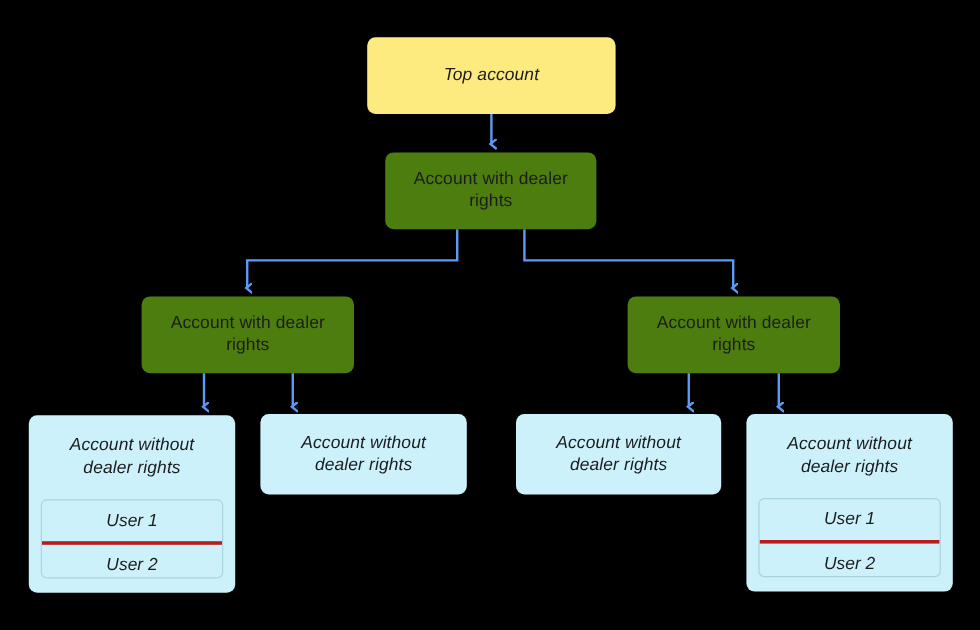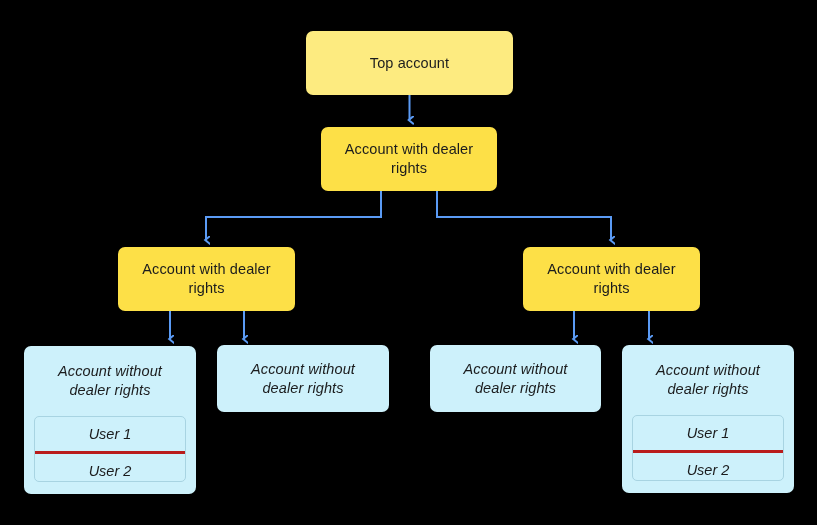--- a/index.html
+++ b/index.html
@@ -38,22 +38,22 @@
     display:flex;
     align-items:center;
     justify-content:center;
     padding:4px 12px;
   }
   
   .node.withlist .title{
     padding:16px 12px 0 12px;
   }
 
-  .n-yellow{background:#FDEB80;}
-  .n-green {background:#fde047;}
+  .n-yellow{background:#FDEB80;font-style:italic;}
+  .n-green {background:#4d7c0f;}
   .n-blue  {background:#CDF1FB;font-style:italic;}
 
   
   .userlist{
     margin:16px 10px 12px 10px;
     border:1px solid #A8D4E2;
     border-radius:5px;
     overflow:hidden;
     background:transparent;
   }

